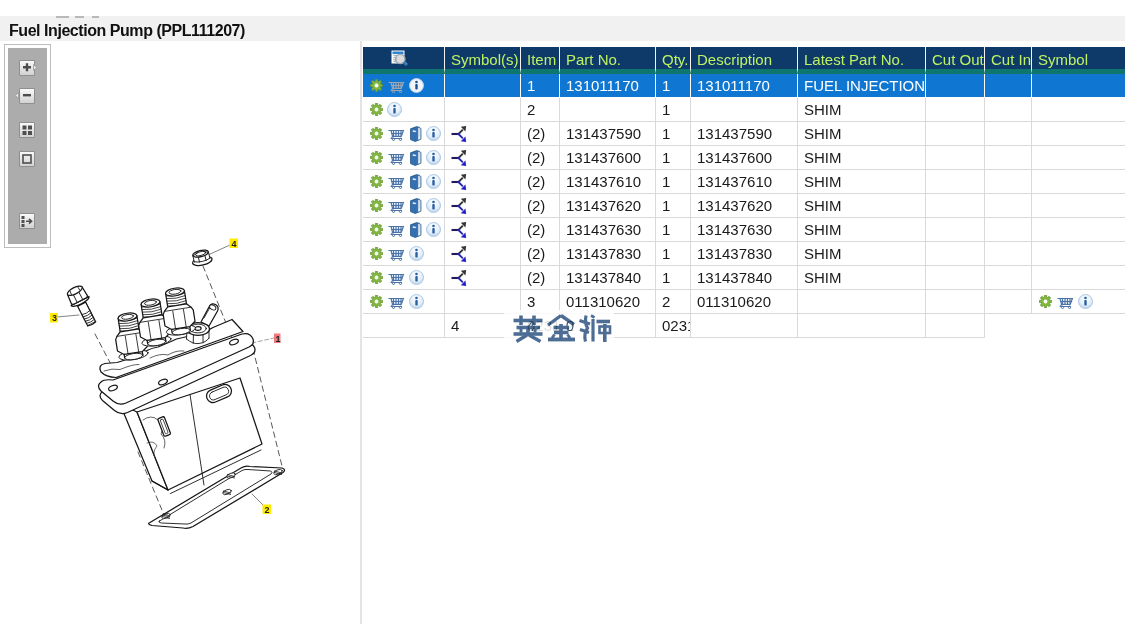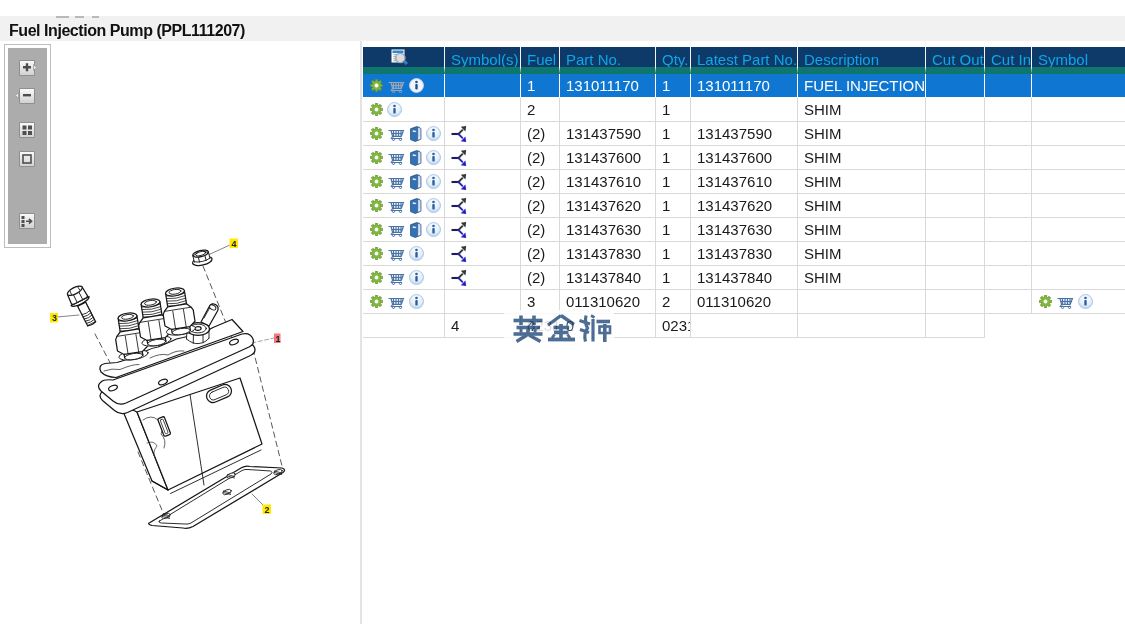--- a/index.html
+++ b/index.html
@@ -15,21 +15,21 @@
   background:#fff; border:1px solid #bdbdbd; }
 .toolbar .inner { position:absolute; left:3px; top:3px; width:39px; height:196px; background:#acacac; }
 .tbtn { position:absolute; left:14px; width:16px; height:16px;
   background:linear-gradient(#f9f9f9,#d2d2d2); border:1px solid #8f8f8f; border-radius:1px; }
 
 #grid { position:absolute; left:363px; top:31px; width:763px;
   display:grid;
   grid-template-columns:82px 76px 39px 96px 35px 107px 128px 59px 47px 94px;
   grid-template-rows:27px repeat(11, 24px);
   font-size:15px; color:#1a1a1a; }
-#grid .h { background:#0e3a6a; color:#0ea5e9; border-right:1px solid #f4f4f4; border-bottom:7px solid #0f766e;
+#grid .h { background:#0e3a6a; color:#bef264; border-right:1px solid #f4f4f4; border-bottom:5px solid #0f766e;
   height:27px; line-height:26px; padding-left:6px; white-space:nowrap; overflow:hidden; }
 #grid .c { background:#fff; border-right:1px solid #d9d9d9; border-bottom:1px solid #d9d9d9;
   line-height:23px; padding-left:6px; white-space:nowrap; overflow:hidden; }
 #grid .sel { background:#0f77d2; color:#fff; border-right:1px solid #fff; border-bottom:1px solid #fff; }
 #grid .ic { display:flex; align-items:center; gap:4px; padding-left:7px; padding-right:0; }
 .hicon { height:27px; display:flex; align-items:center; justify-content:center; padding-left:0 !important; padding-right:9px; }
 .sy { display:flex; align-items:center; padding-left:5px; }
 
 #wm { position:absolute; left:504px; top:294px; opacity:0.85; }
 </style>
@@ -227,25 +227,25 @@
           <rect x="2.3" y="7.2" width="4" height="1" fill="#9aa4ad"></rect>
           <rect x="2.3" y="9.2" width="5" height="1" fill="#9aa4ad"></rect>
           <rect x="2.3" y="11.2" width="4" height="1" fill="#9aa4ad"></rect>
           <circle cx="9.3" cy="9" r="4.6" fill="#dcdcdc" stroke="#8b959e" stroke-width="1.4"></circle>
           <circle cx="9.3" cy="9" r="4.6" fill="none" stroke="#b9c2ca" stroke-width="0.6"></circle>
           <path d="M12.6,12.4 L15.6,15.4" stroke="#2e6fb0" stroke-width="2.6"></path>
           <path d="M13.6,11.6 L16.4,14.4" stroke="#5b97cc" stroke-width="1.2"></path>
         </svg>
       </div>
       <div class="h">Symbol(s)</div>
-      <div class="h">Fuel</div>
+      <div class="h">Item</div>
       <div class="h">Part No.</div>
       <div class="h">Qty.</div>
+      <div class="h">Description</div>
       <div class="h">Latest Part No.</div>
-      <div class="h">Description</div>
       <div class="h">Cut Out</div>
       <div class="h">Cut In</div>
       <div class="h">Symbol</div>
       <div class="c ic sel">
         <svg width="13" height="13" viewBox="0 0 13 13">
           <polygon points="12.7,5.4 12.7,7.6 10.8,7.7 10.4,8.7 11.7,10.1 10.1,11.7 8.7,10.4 7.7,10.8 7.6,12.7 5.4,12.7 5.3,10.8 4.3,10.4 2.9,11.7 1.3,10.1 2.6,8.7 2.2,7.7 0.3,7.6 0.3,5.4 2.2,5.3 2.6,4.3 1.3,2.9 2.9,1.3 4.3,2.6 5.3,2.2 5.4,0.3 7.6,0.3 7.7,2.2 8.7,2.6 10.1,1.3 11.7,2.9 10.4,4.3 10.8,5.3" fill="#83b840" stroke="#5f8c28" stroke-width="0.7"></polygon>
           <circle cx="6.5" cy="6.5" r="1.9" fill="#fff"></circle>
         </svg>
         <svg width="18" height="14" viewBox="0 0 18 14">
           <g fill="none" stroke="#9aa6b2" stroke-width="1.2">

